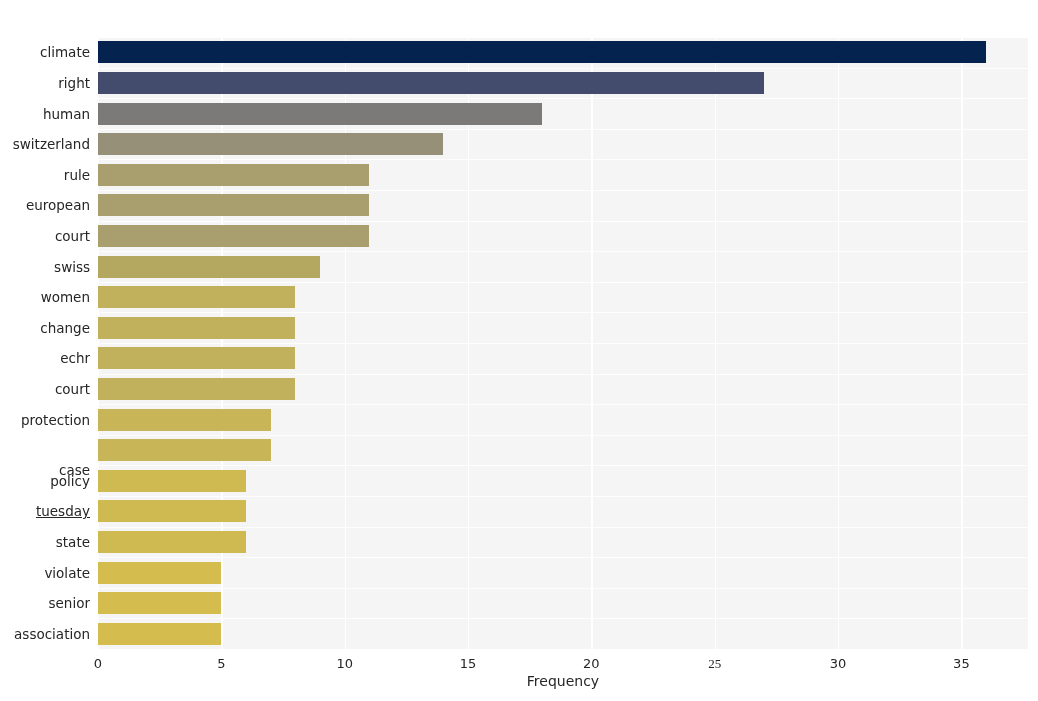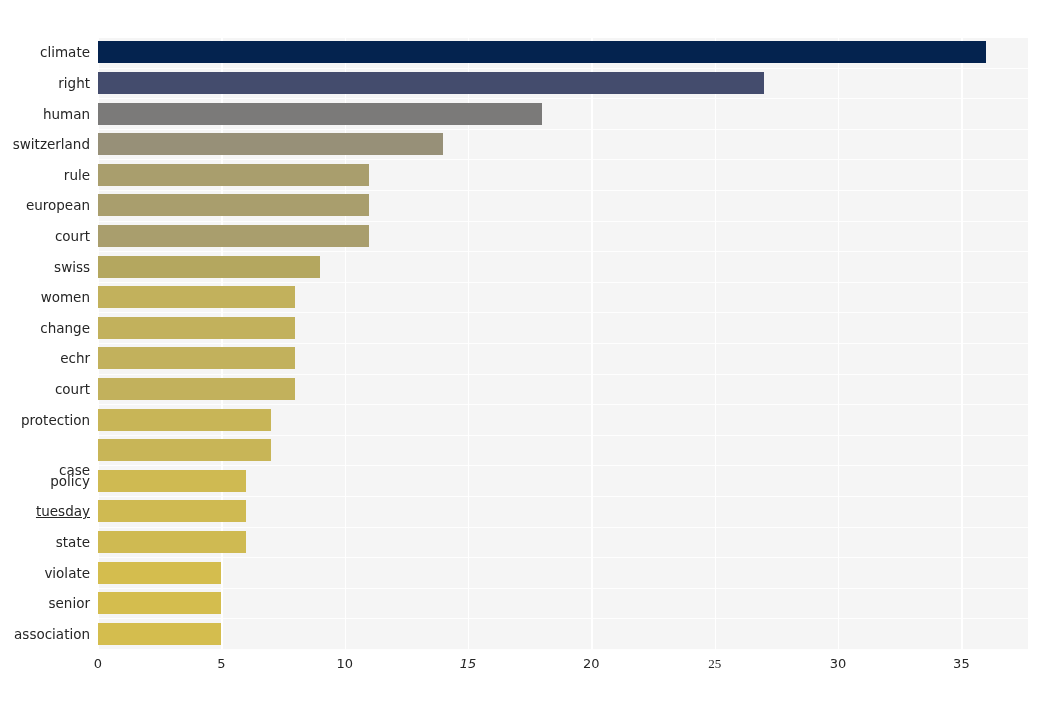--- a/index.html
+++ b/index.html
@@ -242,21 +242,22 @@
         <div class="bar-row" title="association: 5" style="top: 581.4px; width: 930px;">
           <div class="bar" style="width: 123.342px; background: rgb(212, 189, 78);"></div>
         </div>
       </div>
   </div>
 
   <div id="x-axis">
       <div class="xtick" style="left: 0px; color: rgb(38, 38, 38);">0</div>
       <div class="xtick" style="left: 123.342px; color: rgb(38, 38, 38);">5</div>
       <div class="xtick" style="left: 246.684px; color: rgb(38, 38, 38);">10</div>
-      <div class="xtick" style="left: 370.027px; color: rgb(38, 38, 38); font-style: italic;">15</div>
+      <div class="xtick" style="left: 370.027px; color: rgb(38, 38, 38);">15</div>
       <div class="xtick" style="left: 493.369px; color: rgb(38, 38, 38);">20</div>
       <div class="xtick" style="left: 616.711px; color: rgb(38, 38, 38); font-family: Liberation Serif, serif;">25</div>
       <div class="xtick" style="left: 740.053px; color: rgb(38, 38, 38);">30</div>
       <div class="xtick" style="left: 863.395px; color: rgb(38, 38, 38);">35</div>
     </div>
 
+  <div id="x-axis-label">Frequency</div>
 
 </div>
 
 </body></html>

